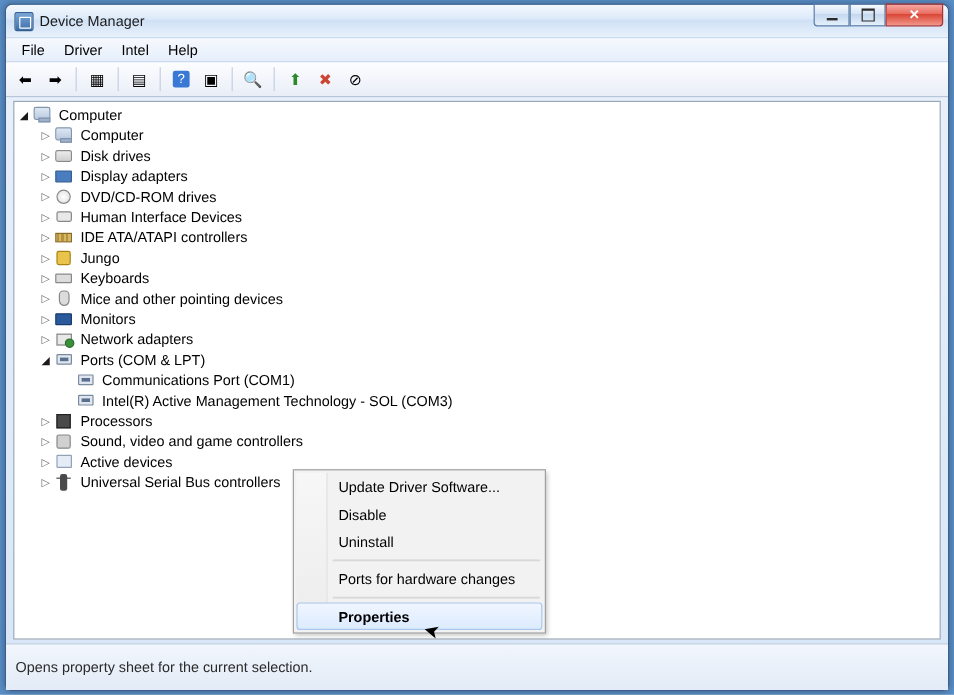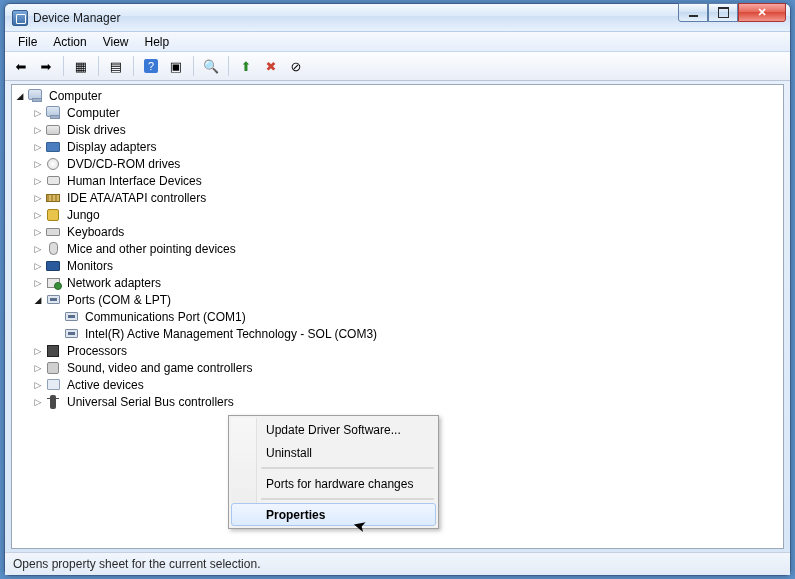--- a/index.html
+++ b/index.html
@@ -71,54 +71,54 @@
   .ic-network::after{content:"";position:absolute;right:-3px;bottom:-3px;width:6px;height:6px;background:#3a8f3a;border-radius:50%;border:1px solid #2a6a2a}
   .ic-port{width:13px;height:9px;background:#e0e6ef;border:1px solid #7a8aa0;border-radius:1px;position:relative}
   .ic-port::after{content:"";position:absolute;left:2px;top:2px;width:7px;height:3px;background:#5a6f8d}
   .ic-cpu{width:12px;height:12px;background:#4a4a4a;border:1px solid #222}
   .ic-sound{width:12px;height:12px;background:#d0d0d0;border:1px solid #888;border-radius:2px}
   .ic-system{width:13px;height:11px;background:#e6ecf5;border:1px solid #92a2b8;border-radius:1px}
   .ic-usb{width:6px;height:14px;background:#4a4a4a;border-radius:2px;position:relative}
   .ic-usb::before{content:"";position:absolute;left:-3px;top:3px;width:12px;height:1px;background:#4a4a4a}
 
   
-  .context-menu { position:absolute; left:223px; top:387px; width:211px;
+  .context-menu { position:absolute; left:239px; top:387px; width:211px;
                   background:#f2f2f2; border:1px solid #a0a0a0; box-shadow:2px 2px 4px rgba(0,0,0,.25);
-                  padding:2px;margin-top:24px;}
+                  padding:2px;}
   .cm-gutter{position:absolute;left:2px;top:2px;bottom:2px;width:26px;background:linear-gradient(#f7f7f7,#ececec);border-right:1px solid #e1e1e1;}
   .cm-item{position:relative;height:23px;display:flex;align-items:center;padding-left:34px;border:1px solid transparent;border-radius:3px;margin:0;}
   .cm-item.sep{height:1px;background:#d8d8d8;margin:3px 2px 3px 30px;padding:0;}
   .cm-item.hover{background:linear-gradient(#f0f6ff,#dcebff);border-color:#a8c8ef;}
   .cm-item .cm-label{}
   .cm-item.bold .cm-label{font-weight:600;}
   .cursor{position:absolute;left:348px;top:512px;font-size:16px;color:#000;pointer-events:none;z-index:50;transform:scaleX(-1) rotate(-15deg);}
 
   
-  .statusbar{height:23px;border-top:1px solid #c5d1e2;background:linear-gradient(#f2f6fc,#e2ebf7);
+  .statusbar{height:39px;border-top:1px solid #c5d1e2;background:linear-gradient(#f2f6fc,#e2ebf7);
              display:flex;align-items:center;padding:0 8px;color:#2a2a2a;}
 </style>
 </head>
 <body>
 
 <div class="window">
 
   <div class="titlebar">
     <div class="sysicon"></div>
     <div class="title">Device Manager</div>
     <div class="winbtns">
       <div class="winbtn min"></div>
       <div class="winbtn max"></div>
       <div class="winbtn close"></div>
     </div>
   </div>
 
   <div class="menubar">
     <div class="menuitem">File</div>
-    <div class="menuitem">Action</div>
-    <div class="menuitem">View</div>
+    <div class="menuitem">Driver</div>
+    <div class="menuitem">Intel</div>
     <div class="menuitem">Help</div>
   </div>
 
   <div class="toolbar">
     <div class="tbtn">
         <span class="tglyph">⬅</span>
       </div>
     <div class="tbtn">
         <span class="tglyph">➡</span>
       </div>
@@ -338,20 +338,23 @@
   <div class="statusbar">
     <span>Opens property sheet for the current selection.</span>
   </div>
 
   <div class="context-menu">
     <div class="cm-gutter"></div>
     <div class="cm-item">
         <span class="cm-label">Update Driver Software...</span>
       </div>
     <div class="cm-item">
+        <span class="cm-label">Disable</span>
+      </div>
+    <div class="cm-item">
         <span class="cm-label">Uninstall</span>
       </div>
     <div class="cm-item sep"></div>
     <div class="cm-item">
         <span class="cm-label">Ports for hardware changes</span>
       </div>
     <div class="cm-item sep"></div>
     <div class="cm-item hover bold">
         <span class="cm-label">Properties</span>
       </div>

